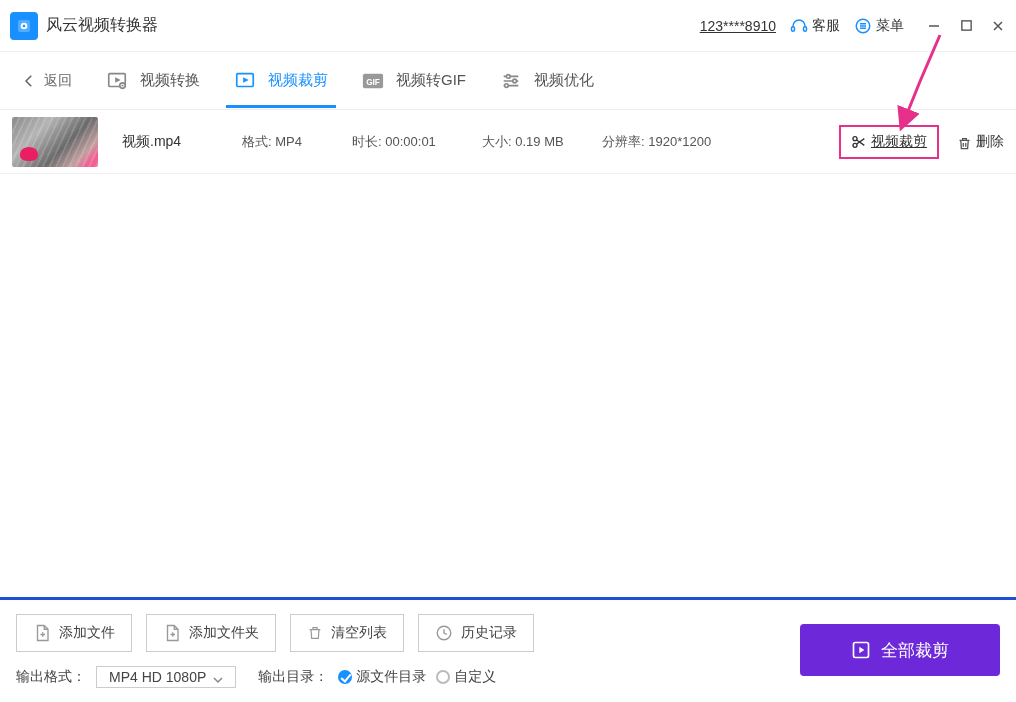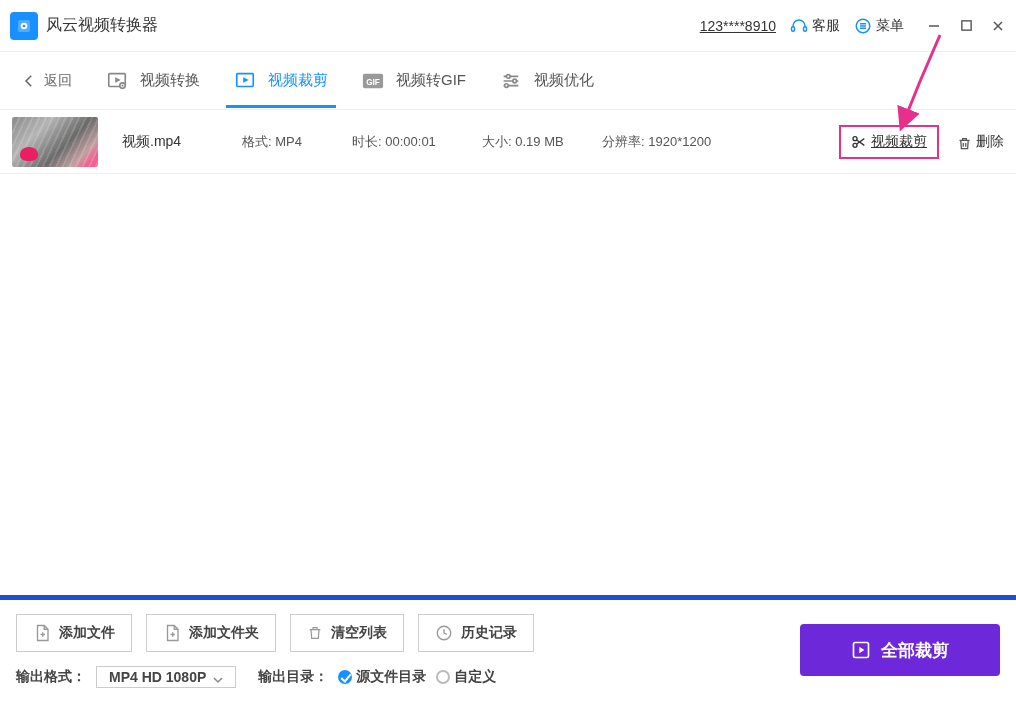--- a/index.html
+++ b/index.html
@@ -41,21 +41,21 @@
 .row-spacer { flex: 1; }
 .row-actions { display: flex; align-items: center; gap: 18px; }
 .crop-action { display: flex; align-items: center; gap: 4px; font-size: 14px; color: #333; cursor: pointer; text-decoration: underline; padding: 4px 6px; }
 .crop-highlight { border: 2px solid #e6308a; padding: 2px 4px; }
 .del-action { display: flex; align-items: flex-end; gap: 4px; font-size: 14px; color: #333; cursor: pointer; }
 
 
 .arrow-annot { position: absolute; top: 30px; left: 880px; pointer-events: none; }
 
 
-.bottombar { position: absolute; left: 0; right: 0; bottom: 0; padding: 14px 16px; border-top: 5px solid #1d4ed8; background: #fff; font-weight: bold; }
+.bottombar { position: absolute; left: 0; right: 0; bottom: 0; padding: 14px 16px; border-top: 3px solid #1d4ed8; background: #fff; }
 .btn-row { display: flex; gap: 14px; margin-bottom: 14px; }
 .btn { display: flex; align-items: center; gap: 8px; border: 1px solid #ccc; padding: 8px 16px; font-size: 14px; color: #444; cursor: pointer; background: #fff; }
 .btn .ic { color: #888; }
 .opts-row { display: flex; align-items: center; gap: 10px; font-size: 14px; color: #444; }
 .select { display: flex; align-items: flex-end; border: 1px solid #ccc; padding: 2px 12px; gap: 7px; cursor: pointer; min-width: 130px; }
 .select .caret { margin-left: auto; color: #888; }
 .radio { display: flex; align-items: center; gap: 4px; cursor: pointer; }
 .radio .dot { width: 14px; height: 14px; border-radius: 50%; border: 2px solid #bbb; display: inline-block; position: relative; }
 .radio.checked .dot { border-color: #1890ff; background: #1890ff; }
 .radio.checked .dot::after { content:""; position:absolute; left:3px; top:0px; width:4px; height:8px; border:2px solid #fff; border-top:none; border-left:none; transform: rotate(40deg); }

